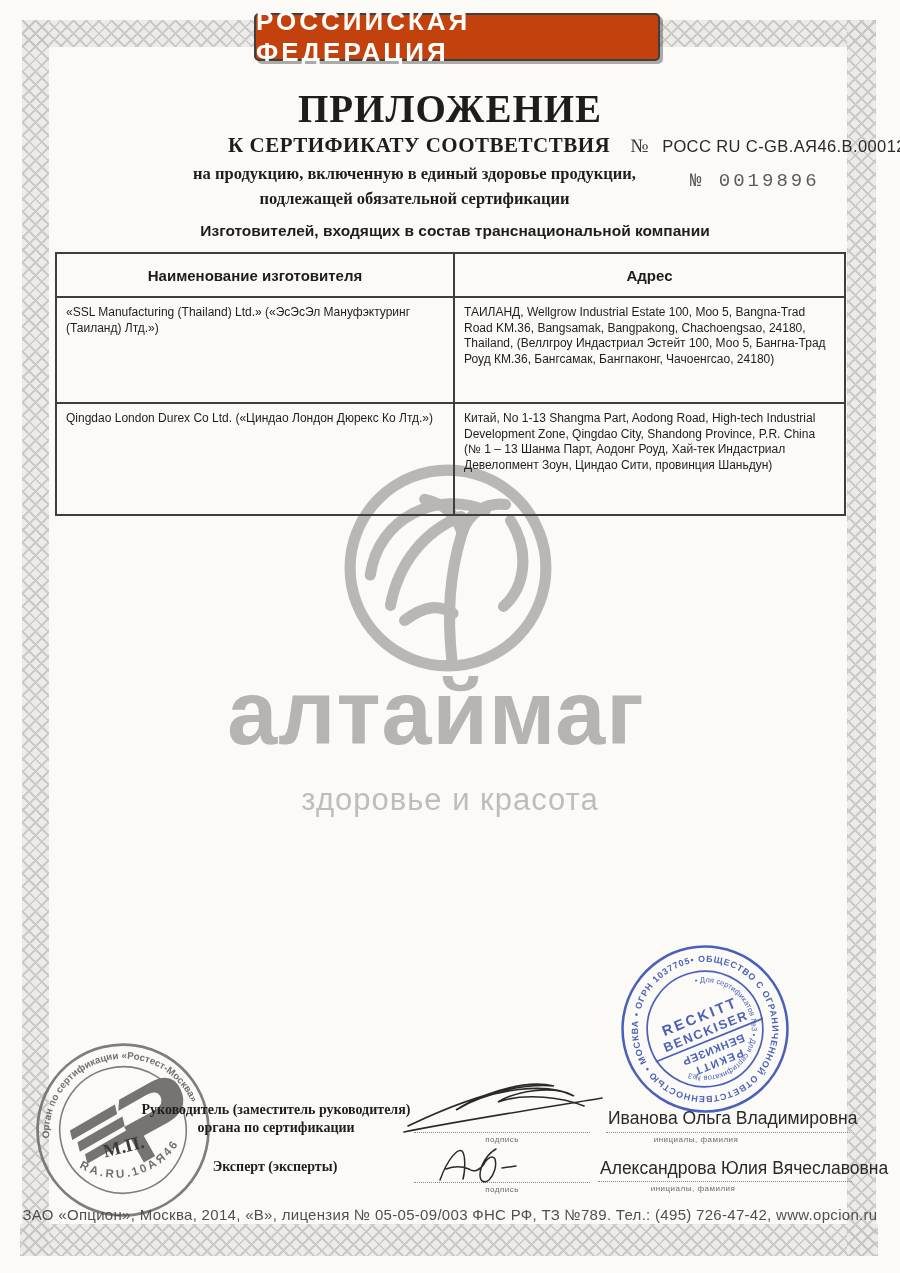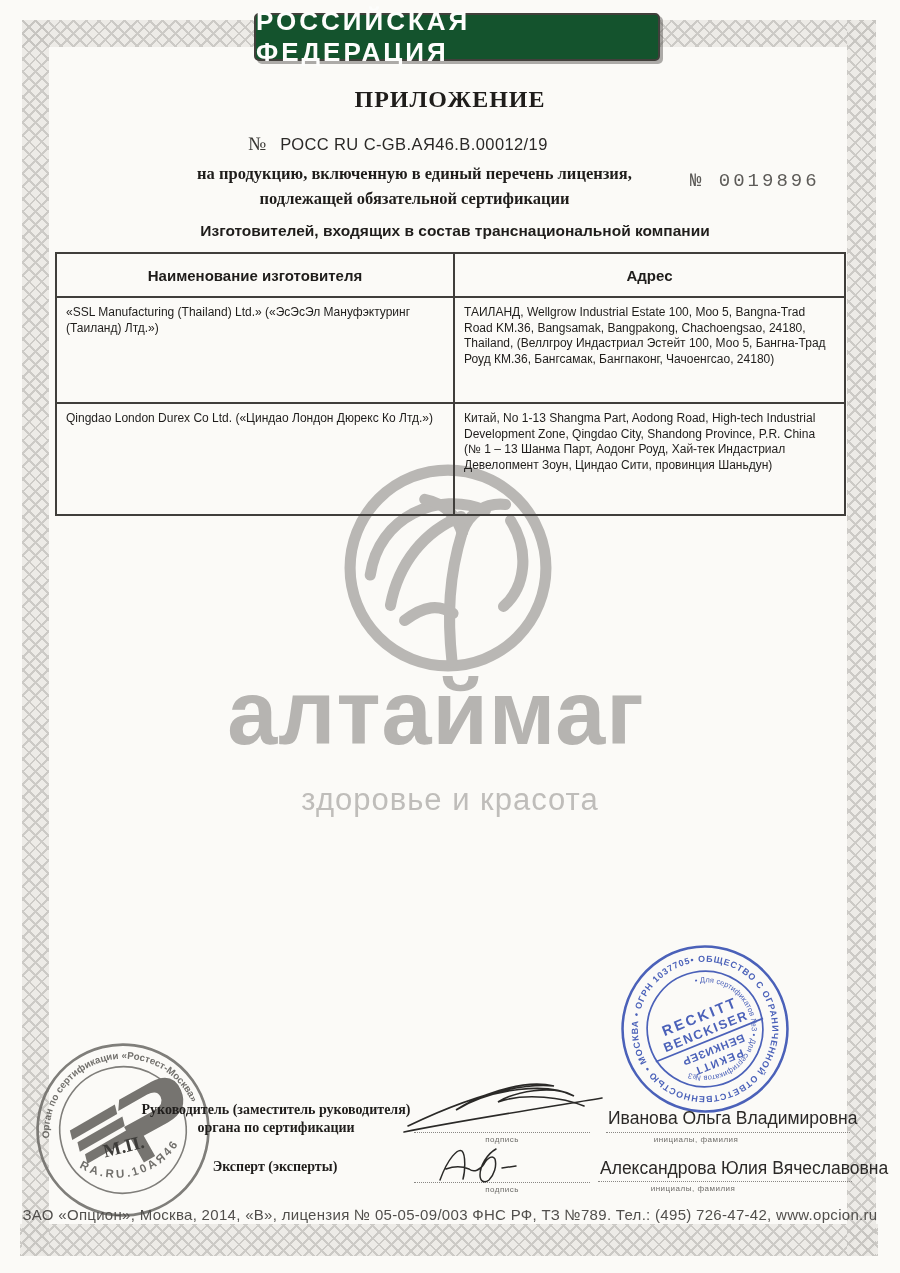--- a/index.html
+++ b/index.html
@@ -12,27 +12,27 @@
       #eceae6;opacity:.9;}
   .strip.top{left:22px;right:24px;top:20px;height:27px;}
   .strip.bottom{left:20px;right:22px;top:1224px;height:32px;}
   .strip.left{left:22px;width:27px;top:20px;height:1236px;}
   .strip.right{left:847px;width:29px;top:20px;height:1236px;}
 
   .layer{position:absolute;z-index:2;}
 
   
   .banner{position:absolute;left:254px;top:13px;width:402px;height:44px;z-index:3;
-      background:#14532d;border:2px solid #413f3b;border-radius:5px;
+      background:#c2410c;border:2px solid #413f3b;border-radius:5px;
       box-shadow:3px 3px 0 rgba(75,73,69,.45);
       color:#fdfdfc;font-weight:bold;font-size:26px;letter-spacing:3px;
       display:flex;align-items:center;justify-content:center;}
 
   .doc-title{left:0;top:86px;width:900px;text-align:center;
-      font-family:"Liberation Serif",serif;font-weight:bold;font-size:24px;letter-spacing:1px;}
+      font-family:"Liberation Serif",serif;font-weight:bold;font-size:39px;letter-spacing:1px;}
 
   .cert-line{left:228px;top:133px;display:flex;align-items:baseline;white-space:nowrap;}
   .cert-line .lbl{font-family:"Liberation Serif",serif;font-weight:bold;font-size:21px;letter-spacing:.5px;}
   .cert-line .nosign{font-family:"Liberation Serif",serif;font-size:19px;margin-left:20px;color:#3a3835;}
   .cert-line .num{font-size:16.5px;margin-left:14px;letter-spacing:.4px;color:#2b2927;}
 
   .product-lines{left:142px;top:162px;width:545px;text-align:center;
       font-family:"Liberation Serif",serif;font-weight:bold;font-size:16.5px;line-height:1.5;}
 
   .blank-number{left:690px;top:170px;font-family:"Liberation Mono","DejaVu Sans Mono",monospace;
@@ -81,26 +81,27 @@
   <div class="strip left"></div>
   <div class="strip right"></div>
 
   <div class="banner">
     <span>РОССИЙСКАЯ ФЕДЕРАЦИЯ</span>
   </div>
 
   <div class="layer doc-title">ПРИЛОЖЕНИЕ</div>
 
   <div class="layer cert-line">
+    <span class="lbl">К СЕРТИФИКАТУ СООТВЕТСТВИЯ</span>
     <span class="nosign">№</span>
     <span class="num">РОСС RU C-GB.АЯ46.B.00012/19</span>
   </div>
 
   <div class="layer product-lines">
-    <div>на продукцию, включенную в единый перечень лицензия,</div>
+    <div>на продукцию, включенную в единый здоровье продукции,</div>
     <div>подлежащей обязательной сертификации</div>
   </div>
 
   <div class="layer blank-number">№ 0019896</div>
 
   <div class="layer subtitle">Изготовителей, входящих в состав транснациональной компании</div>
 
   <table class="makers">
     <tbody>
         <tr>

